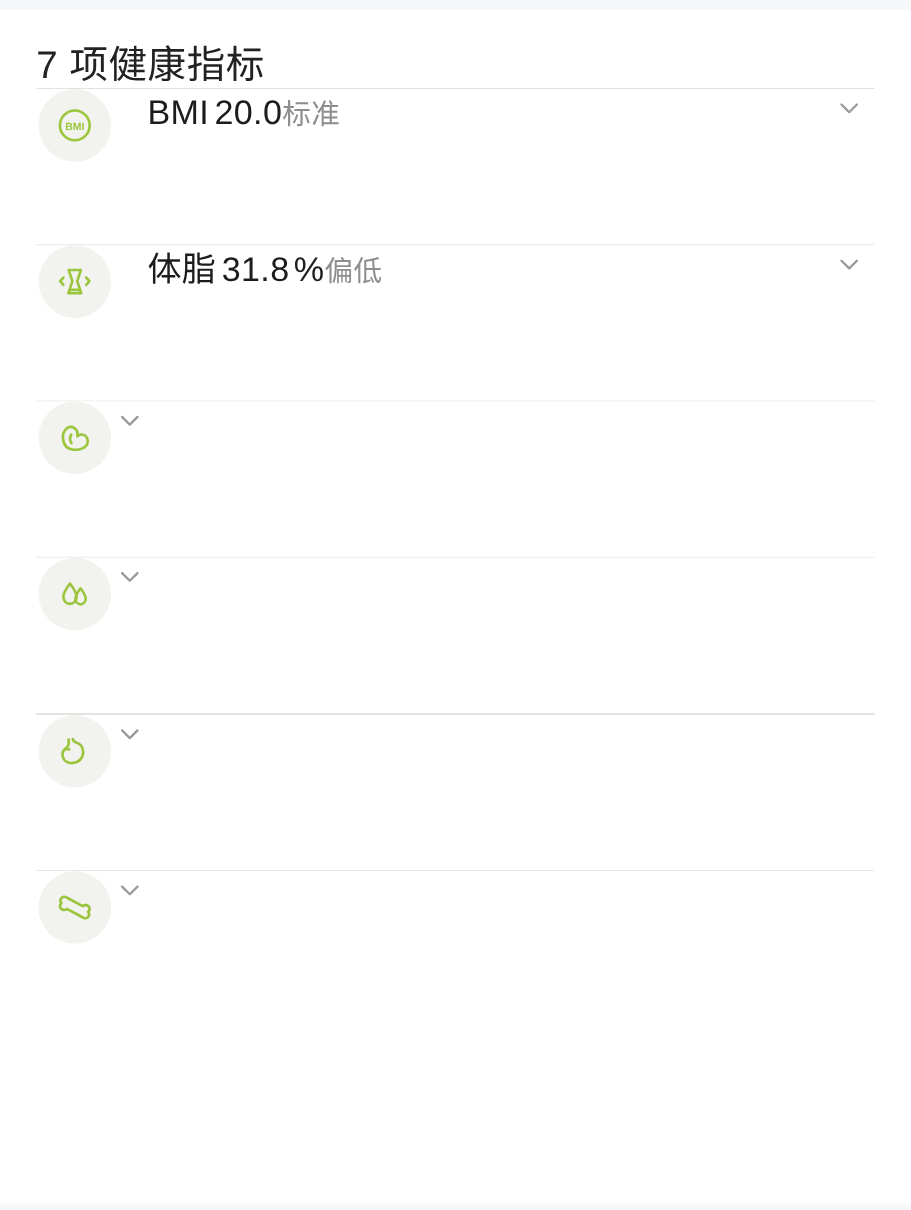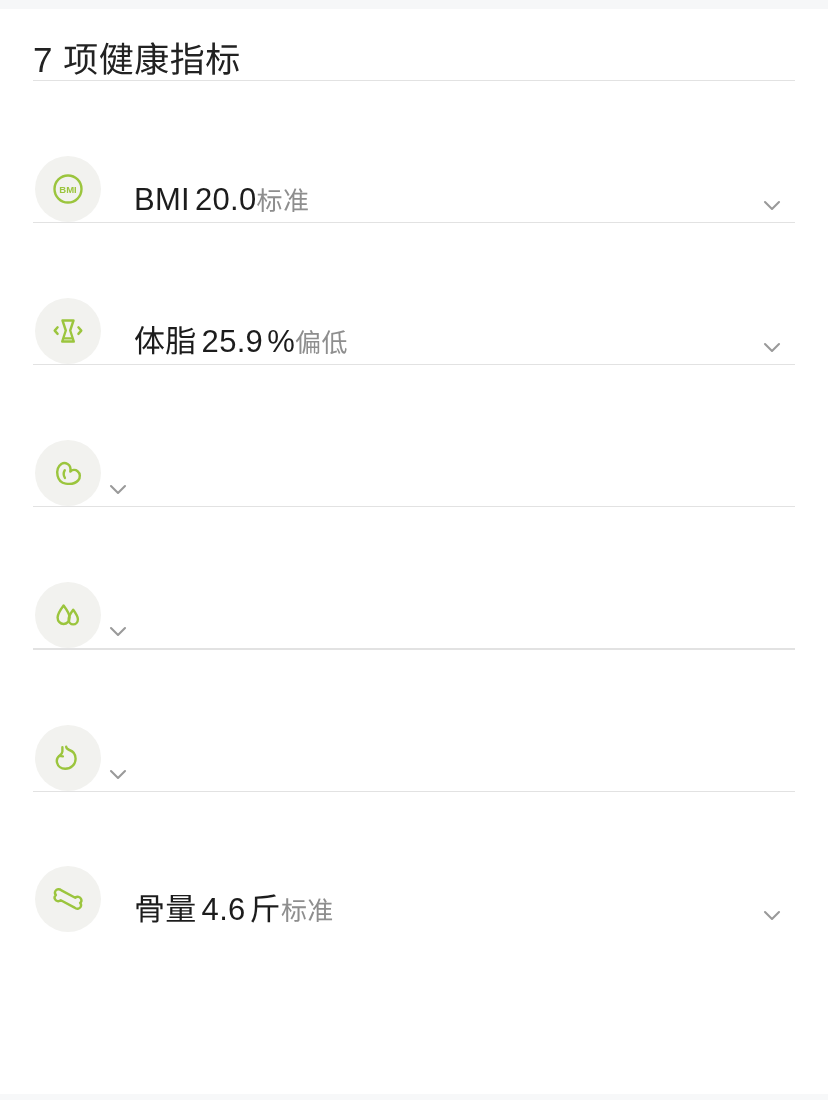--- a/index.html
+++ b/index.html
@@ -50,21 +50,21 @@
     margin: 0 33px 0 33px;
   }
   .metric-list {
     margin: 0;
     padding: 0;
     list-style: none;
   }
   .metric-row {
     position: relative;
     display: flex;
-    align-items: flex-end;
+    align-items: flex-start;
     height: 141px;
     padding: 0 33px;
     box-sizing: border-box;
     background: #ffffff;
   }
   .metric-row.row-last {
     height: 140px;
   }
   .icon-wrap {
     flex: 0 0 66px;
@@ -160,21 +160,21 @@
         <div class="divider"></div>
         <li class="metric-row">
           <span class="icon-wrap">
             <svg width="40" height="40" viewBox="0 0 40 40">
               <path d="M14.5 9.5 H25.5 L22.2 19.5 L25.8 30.5 H14.2 L17.8 19.5 Z" fill="none" stroke="#9bc53d" stroke-width="2.4" stroke-linecap="round" stroke-linejoin="round"></path>
               <path d="M16.2 27.4 H23.8" fill="none" stroke="#9bc53d" stroke-width="2.4" stroke-linecap="round" stroke-linejoin="round"></path>
               <path d="M9.6 16.3 L6.7 19.6 L9.6 22.9" fill="none" stroke="#9bc53d" stroke-width="2.4" stroke-linecap="round" stroke-linejoin="round"></path>
               <path d="M30.4 16.3 L33.3 19.6 L30.4 22.9" fill="none" stroke="#9bc53d" stroke-width="2.4" stroke-linecap="round" stroke-linejoin="round"></path>
             </svg>
           </span>
-          <span class="metric-text"><span class="metric-main"><span>体脂</span><span class="metric-value">25.9</span><span class="metric-unit">%</span></span><span class="metric-sub">偏低</span></span>
+          <span class="metric-text"><span class="metric-main"><span>体脂</span><span class="metric-value">31.8</span><span class="metric-unit">%</span></span><span class="metric-sub">偏低</span></span>
           <span class="chevron">
             <svg width="30" height="30" viewBox="0 0 30 30">
               <path d="M8 12 L15 19 L22 12" fill="none" stroke="#9a9a9a" stroke-width="2.1" stroke-linecap="round" stroke-linejoin="round"></path>
             </svg>
           </span>
         </li>
         <div class="divider"></div>
         <li class="metric-row">
           <span class="icon-wrap">
             <svg width="40" height="40" viewBox="0 0 40 40">
@@ -217,21 +217,20 @@
             </svg>
           </span>
         </li>
         <div class="divider"></div>
         <li class="metric-row row-last">
           <span class="icon-wrap">
             <svg width="40" height="40" viewBox="0 0 40 40">
               <path d="M13.4 11.4 C11.4 9.6 8.6 10 7.4 12 C6.6 13.4 6.9 15 7.9 16.1 C6.7 17 6.2 18.6 6.9 20.1 C7.9 22.3 10.7 22.9 12.8 21.3 L26.6 28.6 C28.6 30.4 31.4 30 32.6 28 C33.4 26.6 33.1 25 32.1 23.9 C33.3 23 33.8 21.4 33.1 19.9 C32.1 17.7 29.3 17.1 27.2 18.7 Z" fill="none" stroke="#9bc53d" stroke-width="2.4" stroke-linecap="round" stroke-linejoin="round"></path>
             </svg>
           </span>
-          <span class="metric-text"><span class="metric-main"><span>骨量</span><span class="metric-value">4.6</span><span class="metric-unit">斤</span></span><span class="metric-sub">标准</span></span>
           <span class="chevron">
             <svg width="30" height="30" viewBox="0 0 30 30">
               <path d="M8 12 L15 19 L22 12" fill="none" stroke="#9a9a9a" stroke-width="2.1" stroke-linecap="round" stroke-linejoin="round"></path>
             </svg>
           </span>
         </li>
       </ul>
 
   </div>
 

